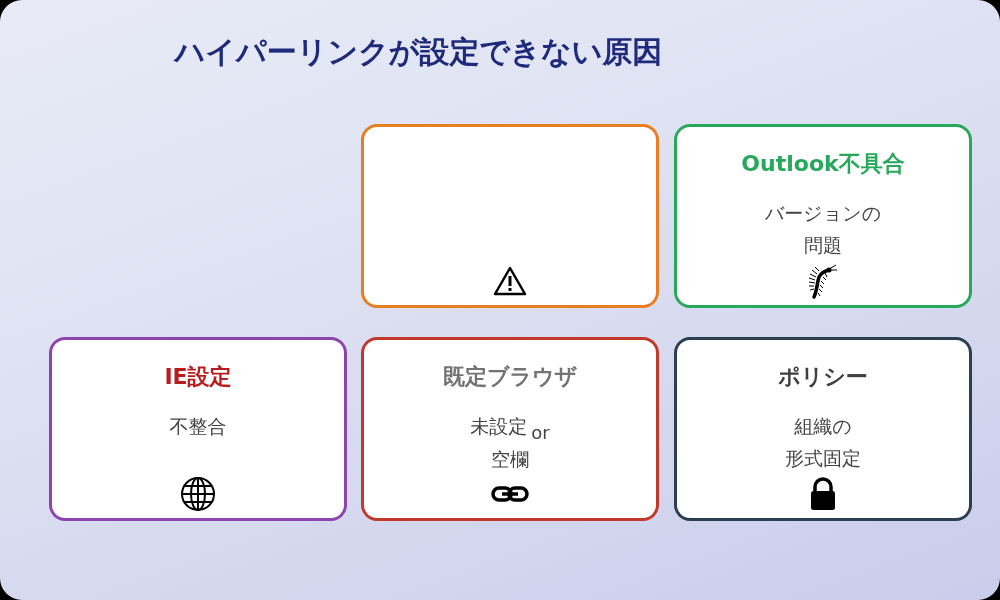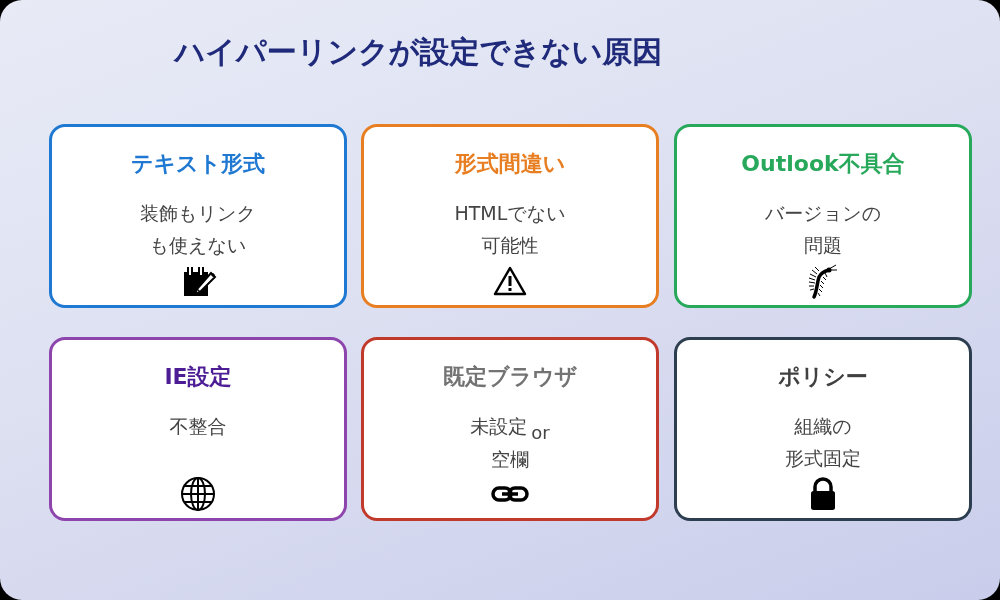--- a/index.html
+++ b/index.html
@@ -49,46 +49,22 @@
     display: flex; align-items: center; justify-content: center;
   }
   .card-icon svg { display: block; }
 </style>
 </head>
 <body>
 
 <div class="canvas">
   <div class="title">ハイパーリンクが設定できない原因</div>
 
-  <div class="card" style="left:49px; top:124px; border-color:#1f78d1;">
-    <div class="card-title" style="color:#1f78d1;">テキスト形式</div>
-    <div class="card-desc">
-      <span class="line">装飾もリンク</span>
-      <span class="line">も使えない</span>
-    </div>
-    <div class="card-icon">
-      <svg width="40" height="34" viewBox="0 0 40 34">
-        <rect x="6" y="8" width="24" height="24" fill="#000"></rect>
-        <path d="M10 3 v9 a2 2 0 0 0 4 0 v-9" fill="none" stroke="#000" stroke-width="2"></path>
-        <path d="M21 3 v9 a2 2 0 0 0 4 0 v-9" fill="none" stroke="#000" stroke-width="2"></path>
-        <rect x="11" y="6" width="2" height="5" fill="#fff"></rect>
-        <rect x="22" y="6" width="2" height="5" fill="#fff"></rect>
-        <path d="M33 9 L37 13 L22 28 L17 30 L19 25 Z" fill="#fff" stroke="#000" stroke-width="2"></path>
-        <path d="M34 10 L36 12" stroke="#000" stroke-width="3"></path>
-        <path d="M19 25 L22 28" stroke="#000" stroke-width="1.5"></path>
-      </svg>
-    </div>
-  </div>
 
   <div class="card" style="left:361px; top:124px; border-color:#e87e22;">
-    <div class="card-title" style="color:#e87e22;">形式間違い</div>
-    <div class="card-desc">
-      <span class="line">HTMLでない</span>
-      <span class="line">可能性</span>
-    </div>
     <div class="card-icon">
       <svg width="36" height="32" viewBox="0 0 36 32">
         <path d="M18 3 L33 29 L3 29 Z" fill="#fff" stroke="#000" stroke-width="2.5" stroke-linejoin="round"></path>
         <rect x="16.5" y="11" width="3" height="10" fill="#000"></rect>
         <rect x="16.5" y="23" width="3" height="3" fill="#000"></rect>
       </svg>
     </div>
   </div>
 
   <div class="card" style="left:674px; top:124px; border-color:#27a85a;">
@@ -104,21 +80,21 @@
           <path d="M22 12 L24 16 M20 16 L23 19 M18 20 L21 23 M17 24 L20 27 M16 28 L19 31 M15 32 L17 35"></path>
           <path d="M26 8 L33 4 M27 9 L34 9"></path>
         </g>
         <path d="M11 36 C14 30 14 22 16 16 C18 12 22 10 26 9" fill="none" stroke="#000" stroke-width="3.5" stroke-linecap="round"></path>
         <circle cx="26" cy="9" r="2.5" fill="#000"></circle>
       </svg>
     </div>
   </div>
 
   <div class="card" style="left:49px; top:337px; border-color:#8e44ad;">
-    <div class="card-title" style="color:#4c1d95;">IE設定</div>
+    <div class="card-title" style="color:#b91c1c;">IE設定</div>
     <div class="card-desc">
       <span class="line">不整合</span>
     </div>
     <div class="card-icon">
       <svg width="36" height="36" viewBox="0 0 36 36">
         <g fill="none" stroke="#000" stroke-width="2">
           <circle cx="18" cy="18" r="16"></circle>
           <ellipse cx="18" cy="18" rx="7" ry="16"></ellipse>
           <line x1="18" y1="2" x2="18" y2="34"></line>
           <line x1="2" y1="18" x2="34" y2="18"></line>

